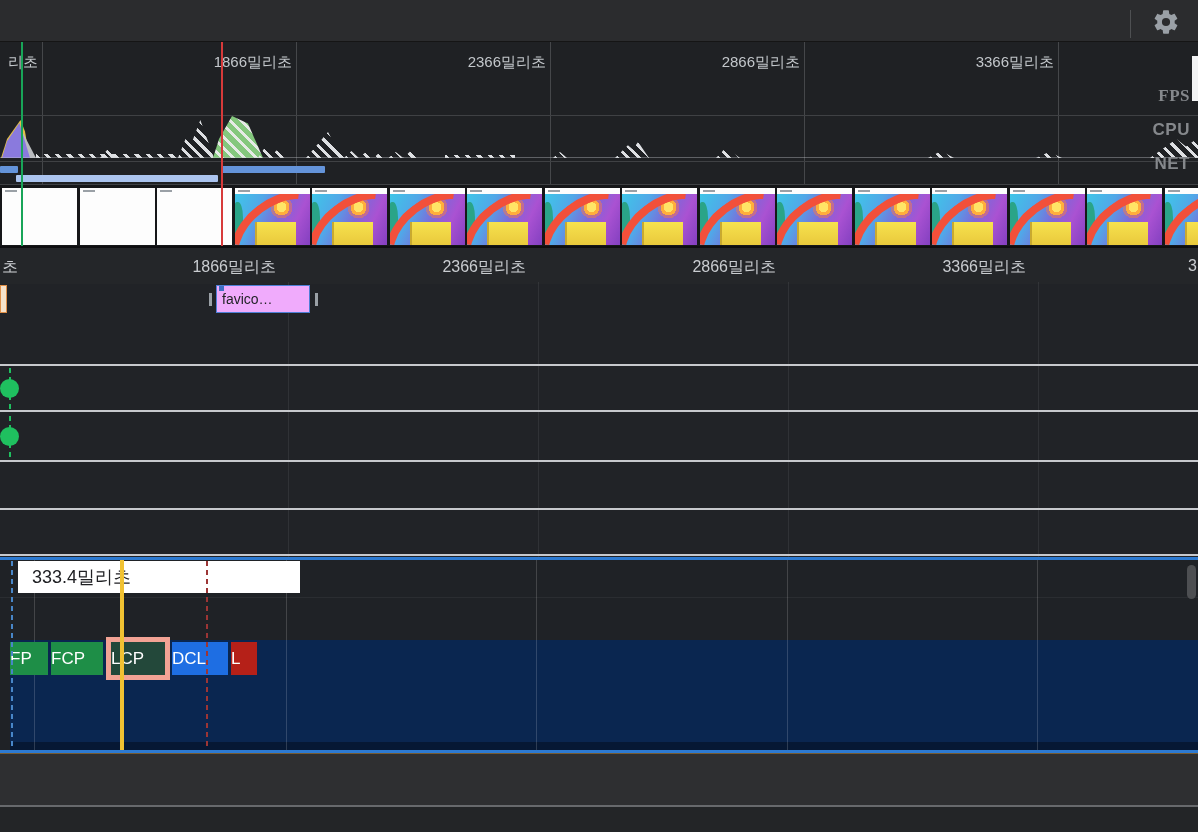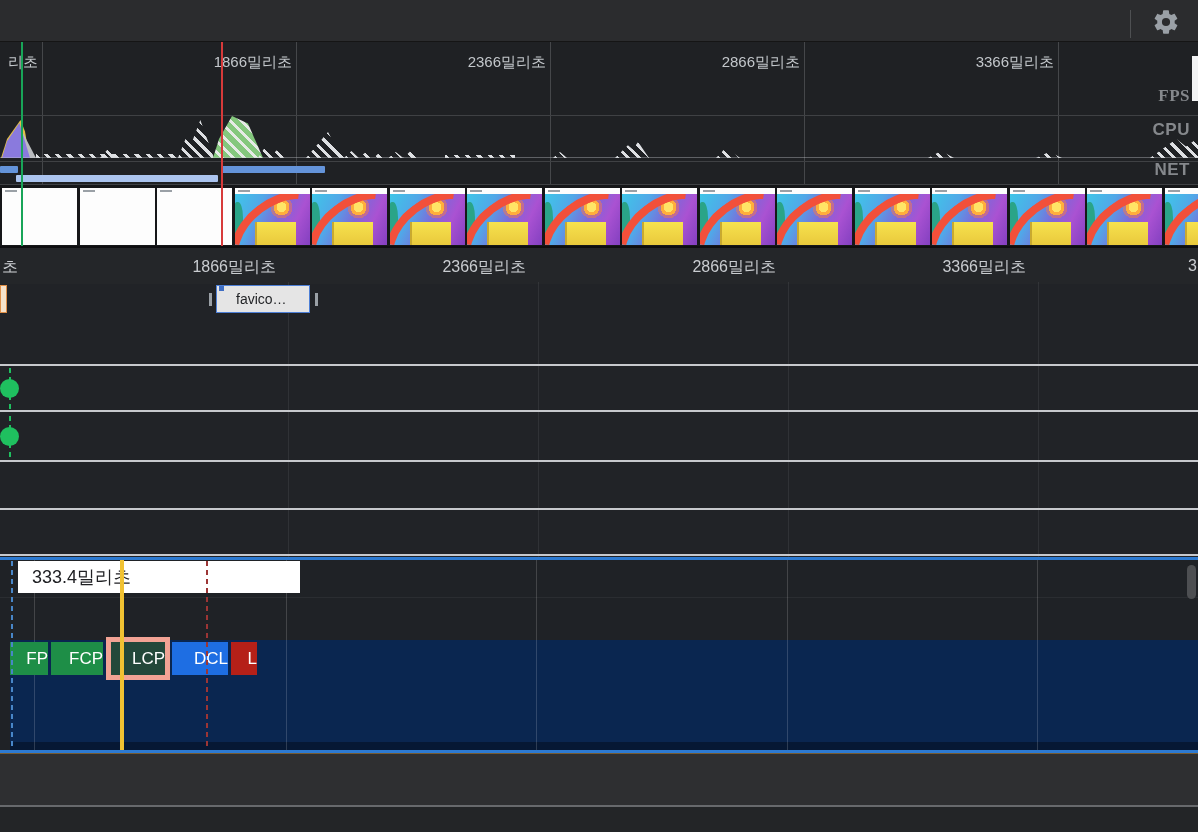--- a/index.html
+++ b/index.html
@@ -53,21 +53,21 @@
   .anim-dot{left:0;width:19px;height:19px;border-radius:50%;background:#1fc05f;cursor:pointer;}
   
   #flame{left:0;top:557px;width:1198px;height:196px;background:#1f2226;}
   #flame-top{left:0;top:0;width:1198px;height:3px;background:#2d7ad1;}
   #navy{left:10px;top:83px;width:1188px;height:110px;background:#0a2650;}
   #navy-bottom{left:10px;top:185px;width:1188px;height:8px;background:rgba(0,0,0,.35);}
   .flame-grid{top:3px;width:1px;height:190px;background:rgba(255,255,255,.16);}
   #flame-hline{left:0;top:40px;width:1198px;height:1px;background:rgba(255,255,255,.05);}
   #tooltip{left:18px;top:4px;width:282px;height:32px;background:#ffffff;
            font-size:18px;color:#202124;line-height:32px;padding-left:14px;box-sizing:border-box;}
-  .badge{top:85px;height:33px;color:#fff;font-size:17px;font-weight:500;text-align:right;
+  .badge{top:85px;height:33px;color:#fff;font-size:17px;font-weight:500;text-align:left;
          line-height:33px;cursor:pointer;}
   .badge.selected{border:5px solid #f2a394;margin:-5px 0 4px -5px;}
   .dash-line{width:2px;}
   #dash-blue{left:11px;top:4px;height:189px;
     background:repeating-linear-gradient(180deg,#4886c8 0 5px,rgba(0,0,0,0) 5px 9px);}
   #dash-red{left:206px;top:4px;height:185px;
     background:repeating-linear-gradient(180deg,#9c3535 0 5px,rgba(0,0,0,0) 5px 9px);}
   #marker-yellow{left:120px;top:0;width:4px;height:196px;background:#f1c232;}
   #flame-bottom{left:0;top:193px;width:1198px;height:3px;background:#2d7ad1;}
   #flame-amber{left:0;top:196px;width:1198px;height:1px;background:rgba(190,140,60,.55);}
@@ -243,21 +243,21 @@
           <div class="abs film-art">
             <div class="abs film-teal"></div>
             <div class="abs film-sponge"></div>
             <div class="abs film-swoosh"></div>
           </div>
         </div>
       </div>
     <div id="lane-labels" class="abs" style="left:0;top:0;width:1198px;height:204px;">
         <div class="abs lane-label" style="top: 44px; font-family: Liberation Serif, serif;">FPS</div>
         <div class="abs lane-label" style="top: 78px;">CPU</div>
-        <div class="abs lane-label" style="top: 118px;">NET</div>
+        <div class="abs lane-label" style="top: 112px;">NET</div>
       </div>
     <div id="ov-green-line" class="abs"></div>
     <div id="ov-red-line" class="abs"></div>
     <div id="ov-scroll" class="abs"></div>
   </div>
 
   <div id="middle" class="abs">
     <div id="mid-ruler" class="abs">
         <div class="abs mr-label" style="right: 1180px;">초</div>
         <div class="abs mr-label" style="right: 922px;">1866밀리초</div>
@@ -267,21 +267,21 @@
         <div class="abs mr-label" style="left: 1188px;">3</div>
       </div>
     <div id="mid-grids" class="abs" style="left:0;top:0;width:1198px;height:311px;">
         <div class="abs mid-grid" style="left: 288px;"></div>
         <div class="abs mid-grid" style="left: 538px;"></div>
         <div class="abs mid-grid" style="left: 788px;"></div>
         <div class="abs mid-grid" style="left: 1038px;"></div>
       </div>
     <div id="net-track" class="abs" style="left:0;top:0;width:1198px;height:74px;">
         <div class="abs req" style="left: 0px; width: 4px; background: rgb(246, 227, 203); border: 1.5px solid rgb(224, 144, 72); padding-left: 5px;"></div>
-        <div class="abs req" style="left: 216px; width: 94px; background: #e5e5e5; border: 1.5px solid rgb(77, 127, 214); padding-left: 19px;">favico…<div class="abs dot" style="left: 2px; background: rgb(63, 110, 196);"></div></div>
+        <div class="abs req" style="left: 216px; width: 94px; background: #f0abfc; border: 1.5px solid rgb(77, 127, 214); padding-left: 5px;">favico…<div class="abs dot" style="left: 2px; background: rgb(63, 110, 196);"></div></div>
         <div class="abs req-cap" style="left: 209px;"></div>
         <div class="abs req-cap" style="left: 315px;"></div>
       </div>
     <div class="abs row-div" style="top:118px;"></div>
     <div class="abs row-div" style="top:164px;"></div>
     <div class="abs row-div" style="top:214px;"></div>
     <div class="abs row-div" style="top:262px;"></div>
     <div class="abs row-div" style="top:308px;"></div>
     <div id="anim-layer" class="abs" style="left:0;top:0;width:1198px;height:311px;">
         <div class="abs anim-dash" style="top: 122px; height: 41px;"></div>

